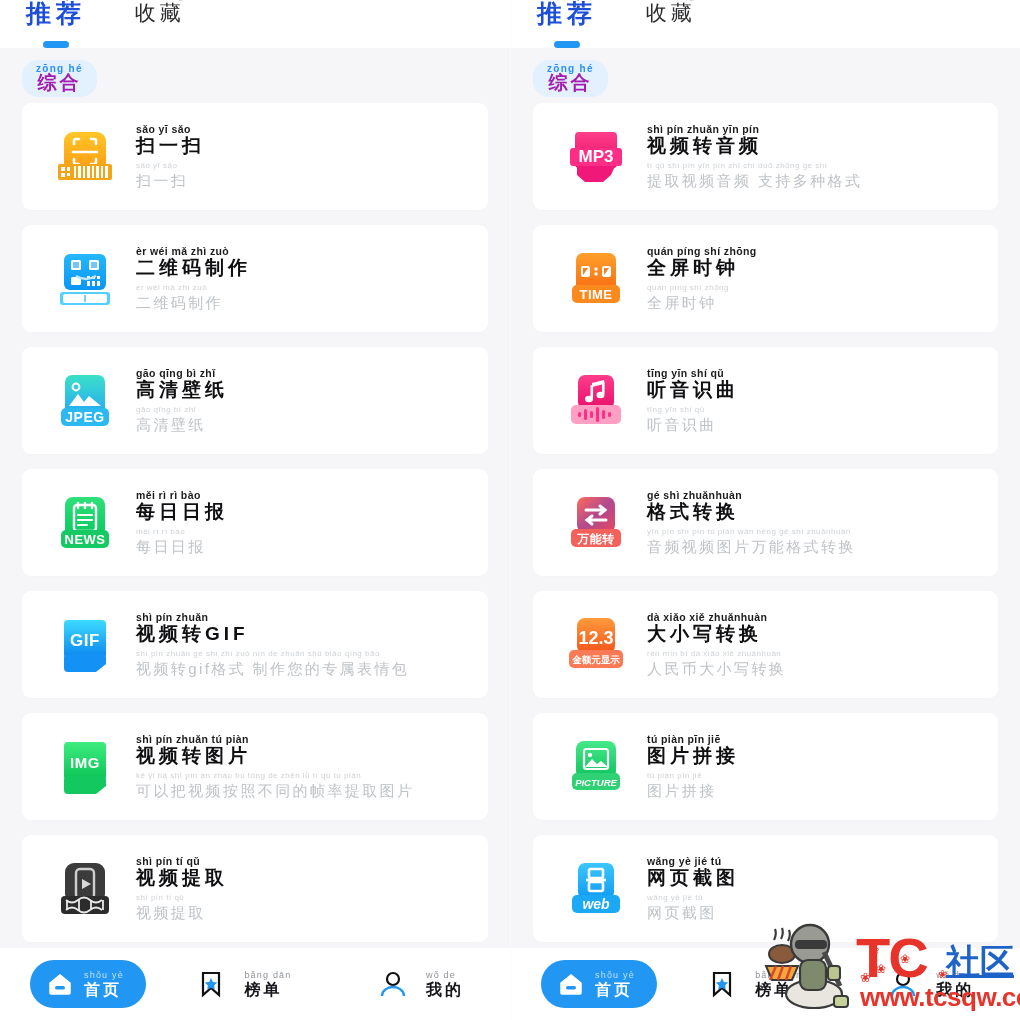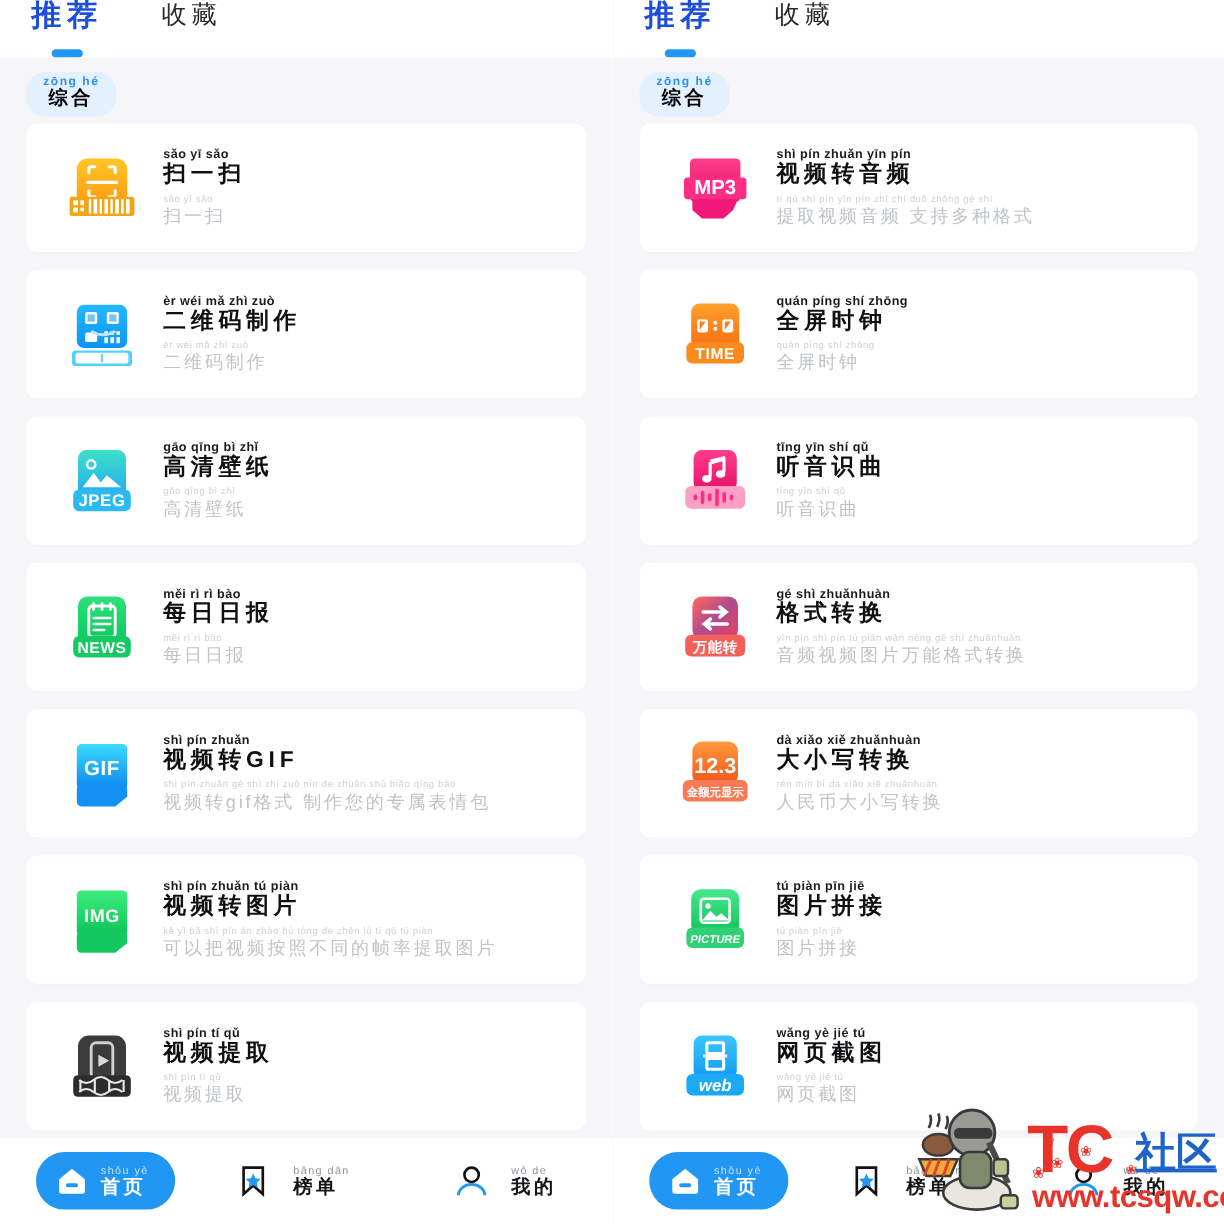--- a/index.html
+++ b/index.html
@@ -74,21 +74,21 @@
     border-radius: 16px;
     padding: 4px 14px 6px 14px;
     text-align: center;
     filter: blur(0.2px);
   }
   .chip .py {
     display: block; font-size: 10px; color: #2b8ff5;
     letter-spacing: 1.3px; line-height: 10px; white-space: nowrap; font-weight: bold;
   }
   .chip .hz {
-    display: block; font-size: 16px; font-weight: 700; color: #000000;
+    display: block; font-size: 19px; font-weight: 700; color: #a21caf;
     letter-spacing: 3px; line-height: 17px; white-space: nowrap;
   }
 
   
   .list { padding: 0 22px; }
   .card {
     position: relative;
     background: #ffffff;
     border-radius: 9px;
     height: 107px;

